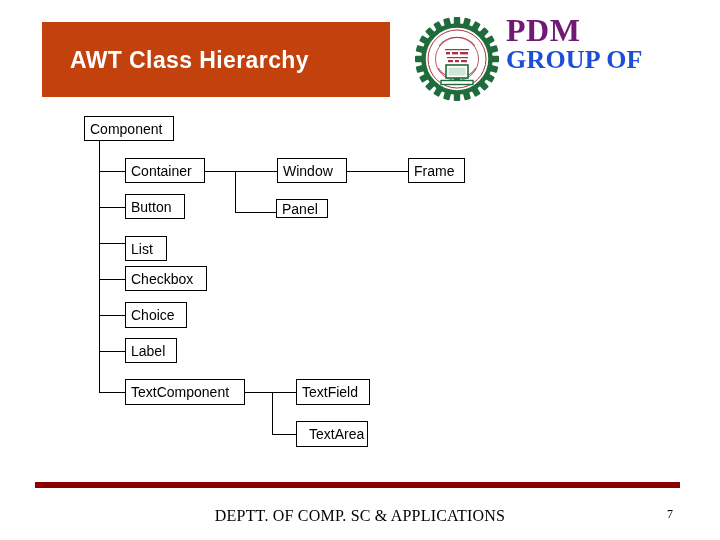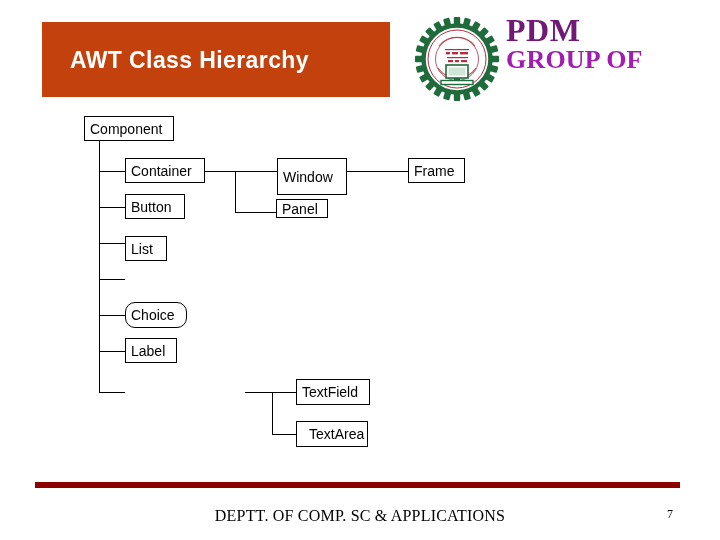--- a/index.html
+++ b/index.html
@@ -67,21 +67,21 @@
     line-height: 1.0;
   }
   .wm-pdm {
     display: block;
     color: #701a75;
     font-size: 32px;
     letter-spacing: 0.5px;
   }
   .wm-group, .wm-inst {
     display: block;
-    color: #a21caf;
+    color: #1d4ed8;
     font-size: 26px;
     letter-spacing: 0.2px;
   }
   .wm-group { margin-top: 1px; }
   .wm-inst  { margin-top: 1px; }
 
   
   #diagram {
     position: absolute;
     left: 0;
@@ -279,23 +279,25 @@
       <div class="edge v" style="left: 235px; top: 171px; height: 41px;"></div>
       <div class="edge h" style="left: 235px; top: 212px; width: 41px;"></div>
       <div class="edge h" style="left: 347px; top: 171px; width: 61px;"></div>
       <div class="edge h" style="left: 245px; top: 392px; width: 51px;"></div>
       <div class="edge v" style="left: 272px; top: 392px; height: 42px;"></div>
       <div class="edge h" style="left: 272px; top: 434px; width: 24px;"></div>
       <div class="node" style="left: 84px; top: 116px; width: 90px; height: 25px;">Component</div>
       <div class="node" style="left: 125px; top: 158px; width: 80px; height: 25px;">Container</div>
       <div class="node" style="left: 125px; top: 194px; width: 60px; height: 25px;">Button</div>
       <div class="node" style="left: 125px; top: 236px; width: 42px; height: 25px; text-align: right;">List</div>
-      <div class="node" style="left: 125px; top: 302px; width: 62px; height: 26px; border-radius: 10px;">Choice</div>
+      <div class="node" style="left: 125px; top: 266px; width: 82px; height: 25px;">Checkbox</div>
+      <div class="node" style="left: 125px; top: 302px; width: 62px; height: 26px;">Choice</div>
       <div class="node" style="left: 125px; top: 338px; width: 52px; height: 25px;">Label</div>
-      <div class="node" style="left: 277px; top: 158px; width: 70px; height: 37px;">Window</div>
+      <div class="node" style="left: 125px; top: 379px; width: 120px; height: 26px;">TextComponent</div>
+      <div class="node" style="left: 277px; top: 158px; width: 70px; height: 25px;">Window</div>
       <div class="node" style="left: 276px; top: 199px; width: 52px; height: 19px;">Panel</div>
       <div class="node" style="left: 408px; top: 158px; width: 57px; height: 25px; text-align: right;">Frame</div>
       <div class="node" style="left: 296px; top: 379px; width: 74px; height: 26px;">TextField</div>
       <div class="node" style="left: 296px; top: 421px; width: 72px; height: 26px; padding-left: 12px;">TextArea</div>
     </div>
 
   <div id="footer-rule"></div>
   <div id="footer-text">DEPTT. OF COMP. SC &amp; APPLICATIONS</div>
   <div id="page-number">7</div>
 

